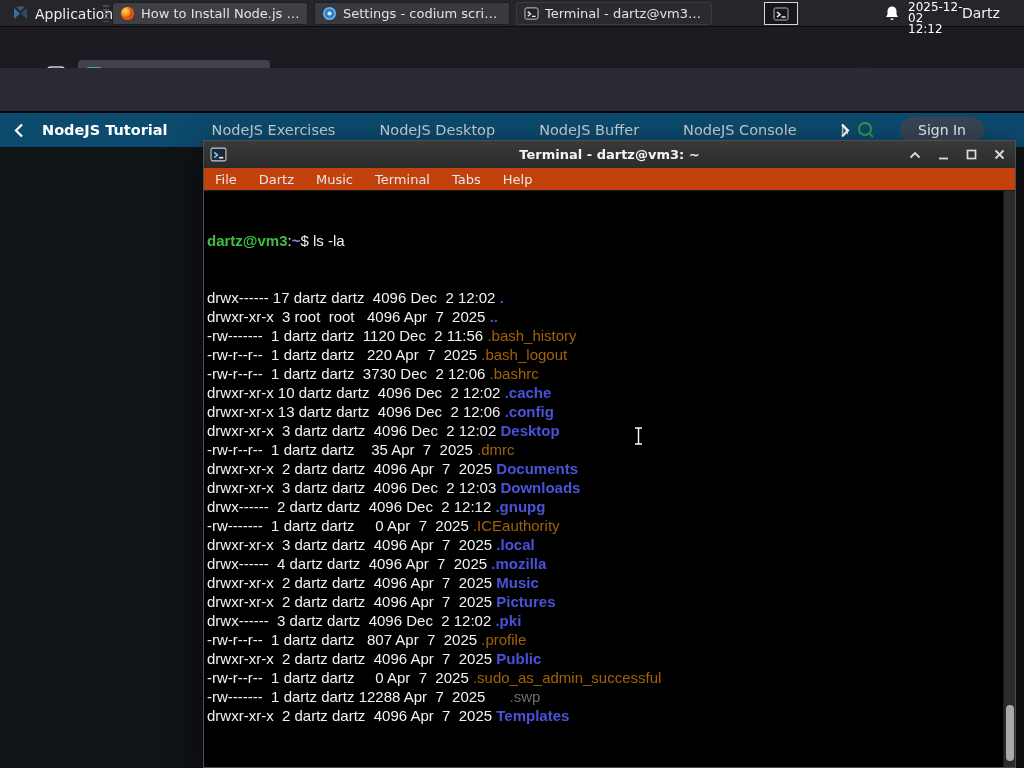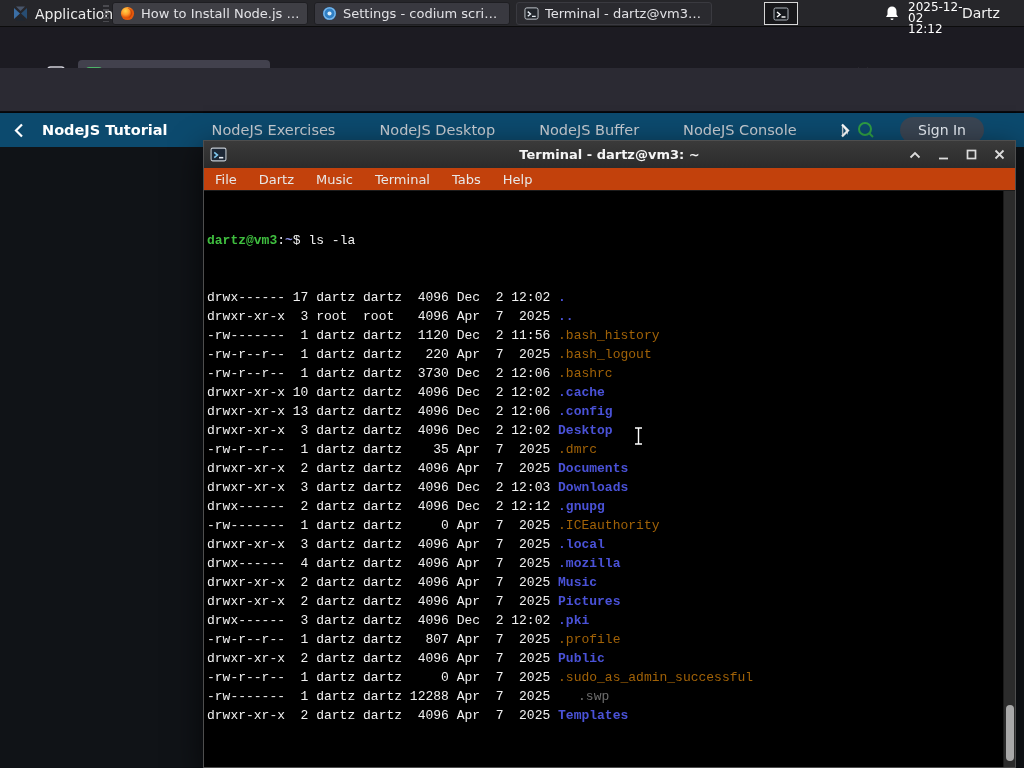--- a/index.html
+++ b/index.html
@@ -67,21 +67,21 @@
     border:1px solid #4e4e4e; box-shadow:0 10px 30px rgba(0,0,0,.65); z-index:40; }
   .t-titlebar { position:absolute; left:0; top:0; right:0; height:27px;
     background:linear-gradient(#3a3a3a,#2b2b2b); display:flex; align-items:center; }
   .t-title { position:absolute; left:0; right:0; text-align:center; color:#f5f5f5; font-size:13px; font-weight:bold; }
   .t-icon { margin-left:6px; z-index:2; }
   .t-btns { position:absolute; right:10px; top:0; height:27px; display:flex; gap:17px; align-items:center; z-index:2; }
   .t-menubar { position:absolute; left:0; top:27px; right:0; height:23px; background:#c2410c; border-bottom:1px solid #1c1c1c;
     display:flex; align-items:center; padding-left:0; }
   .t-menu-item { color:#e8e8e8; font-size:13px; padding:2px 11px; }
   .t-content { position:absolute; left:0; top:50px; right:12px; bottom:0; background:#000; overflow:hidden;
-    font-family:Liberation Mono, monospace; font-size:13px; line-height:19px; color:#f2f2f2;
+    font-family:Liberation Sans, sans-serif; font-size:15px; line-height:19px; color:#f2f2f2;
     padding:2px 0 8px 3px; white-space:pre; }
   .tline { height:19px; }
   .tname.dir { color:var(--dir-blue,#4a52d8); font-weight:bold; }
   .tname.file { color:#a16207; }
   .tname.dim { color:var(--dim-gray,#6e6e6e);margin-left:20px; }
   .p-user { color:var(--prompt-green,#3fbf3f); font-weight:bold; }
   .p-path { color:var(--path-blue,#8a8fe0); font-weight:bold; }
   .t-scroll { position:absolute; right:0; top:50px; bottom:0; width:12px; background:#2b2b2b; border-left:1px solid #1a1a1a; }
   .t-thumb { position:absolute; left:2px; bottom:6px; width:8px; height:56px; background:#a9a9a9; border-radius:4px; }
 

